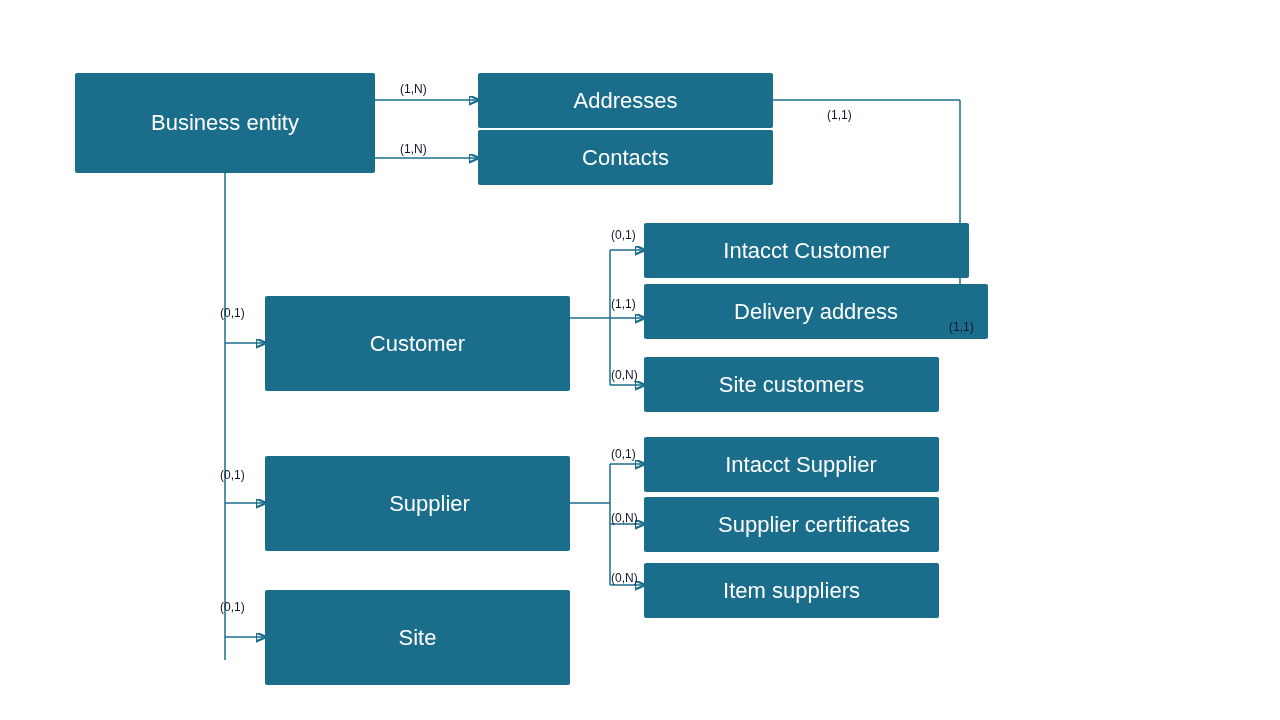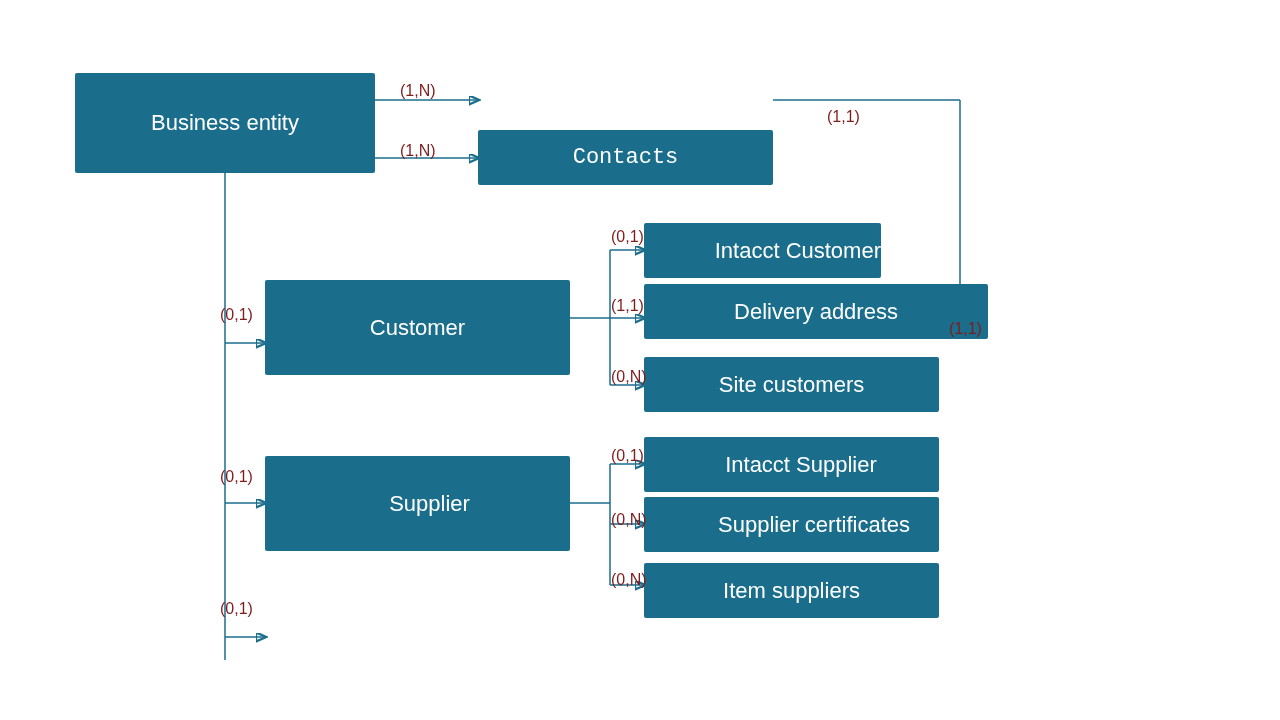--- a/index.html
+++ b/index.html
@@ -22,22 +22,22 @@
       color: #fff;
       display: flex;
       align-items: center;
       justify-content: center;
       font-size: 22px;
       font-weight: 400;
       border-radius: 2px;
     }
     .label-text {
       position: absolute;
-      font-size: 16px;
-      color: #7f1d1d;
+      font-size: 12px;
+      color: #0f172a;
       white-space: nowrap;
     }
     svg.lines {
       position: absolute;
       top: 0;
       left: 0;
       width: 1280px;
       height: 720px;
       pointer-events: none;
     }
@@ -100,35 +100,41 @@
     <line x1="610" y1="524" x2="644" y2="524" marker-end="url(#arrow-right)"></line>
 
     <line x1="610" y1="585" x2="644" y2="585" marker-end="url(#arrow-right)"></line>
 
   </svg>
 
   <div class="entity-box" style="left:75px; top:73px; width:300px; height:100px;text-align:right;">
     <span>Business entity</span>
   </div>
 
+  <div class="entity-box" style="left:478px; top:73px; width:295px; height:55px;">
+    <span>Addresses</span>
+  </div>
 
-  <div class="entity-box" style="left:478px; top:130px; width:295px; height:55px;font-family:Liberation Mono, monospace;">
+  <div class="entity-box" style="left:478px; top:130px; width:295px; height:55px;">
     <span>Contacts</span>
   </div>
 
-  <div class="entity-box" style="left:265px; top:280px; width:305px; height:95px;">
+  <div class="entity-box" style="left:265px; top:296px; width:305px; height:95px;">
     <span>Customer</span>
   </div>
 
   <div class="entity-box" style="left:265px; top:456px; width:305px; height:95px;padding-left:24px;">
     <span>Supplier</span>
   </div>
 
+  <div class="entity-box" style="left:265px; top:590px; width:305px; height:95px;">
+    <span>Site</span>
+  </div>
 
-  <div class="entity-box" style="left:644px; top:223px; width:237px; height:55px;justify-content:flex-end;">
+  <div class="entity-box" style="left:644px; top:223px; width:325px; height:55px;">
     <span>Intacct Customer</span>
   </div>
 
   <div class="entity-box" style="left:644px; top:284px; width:344px; height:55px;">
     <span>Delivery address</span>
   </div>
 
   <div class="entity-box" style="left:644px; top:357px; width:295px; height:55px;">
     <span>Site customers</span>
   </div>

